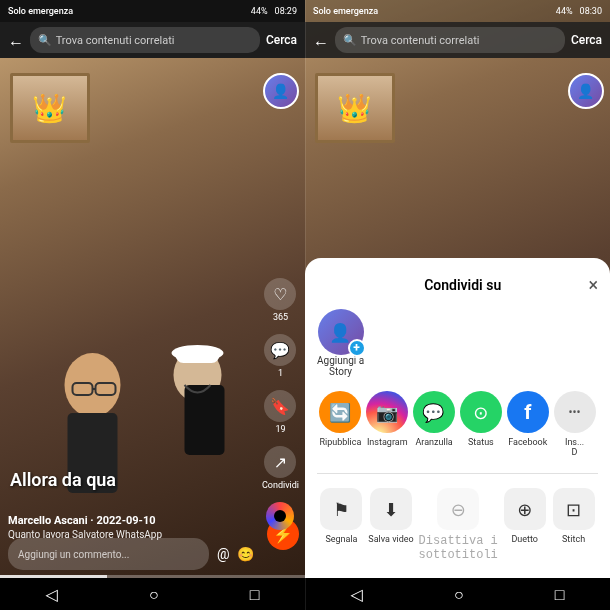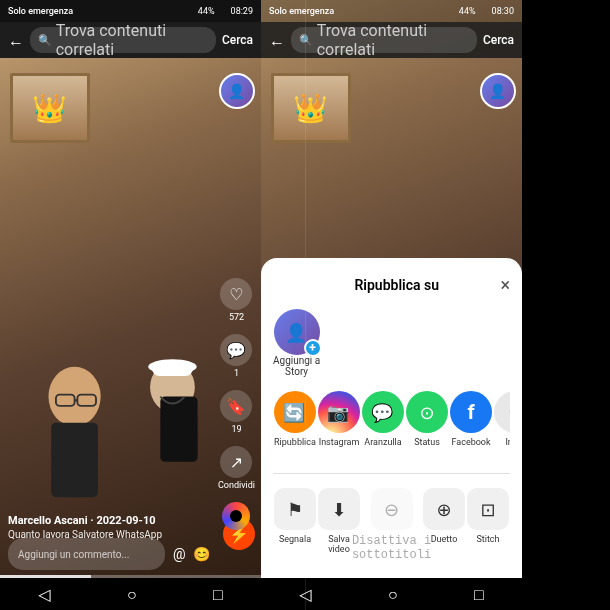--- a/index.html
+++ b/index.html
@@ -8,21 +8,21 @@
       height: 610px;
       overflow: hidden;
       font-family: -apple-system, 'Roboto', sans-serif;
       background: #000;
       display: flex;
       flex-direction: column;
     }
 
     .screen-container {
       display: flex;
-      width: 522px;
+      width: 610px;
       height: 610px;
       position: relative;
       align-items: center;
     }
 
     
     .left-panel {
       width: 305px;
       height: 610px;
       position: relative;
@@ -56,21 +56,21 @@
     .status-left {
       font-size: 9px;
       color: #fff;
       font-weight: 500;
     }
     .status-right {
       font-size: 9px;
       color: #fff;
       display: flex;
       align-items: center;
-      gap: 16px;
+      gap: 7px;
     }
 
     
     .search-bar {
       position: absolute;
       top: 22px;
       left: 0;
       right: 0;
       height: 36px;
       display: flex;
@@ -94,21 +94,21 @@
       align-items: center;
       padding: 0 8px;
       gap: 4px;
     }
     .search-icon {
       color: #aaa;
       font-size: 11px;
     }
     .search-placeholder {
       color: #ccc;
-      font-size: 16px;
+      font-size: 11px;
     }
     .cerca-btn {
       color: #fff;
       font-size: 12px;
       font-weight: 500;
     }
 
     
     .video-area {
       position: absolute;
@@ -562,20 +562,23 @@
 
           <ellipse cx="185" cy="80" rx="24" ry="27" fill="#d4b896"></ellipse>
 
           <ellipse cx="185" cy="58" rx="26" ry="8" fill="#ffffff"></ellipse>
           <rect x="163" y="52" width="44" height="16" rx="8" fill="#ffffff"></rect>
           <rect x="172" y="90" width="40" height="70" rx="5" fill="#111"></rect>
 
           <path d="M172 90 Q185 105 198 90" fill="none" stroke="#444" stroke-width="2"></path>
         </svg>
 
+        <div class="video-text-overlay">
+          <span class="caption-text">Allora da qua</span>
+        </div>
 
         <div class="user-info">
           <div class="username">Marcello Ascani · 2022-09-10</div>
           <div class="video-desc">Quanto lavora Salvatore WhatsApp</div>
         </div>
 
         <div class="comment-bar">
           <div class="comment-input">
             <span class="comment-placeholder">Aggiungi un commento...</span>
           </div>
@@ -584,21 +587,21 @@
         </div>
 
         <div class="progress-bar">
           <div class="progress-fill"></div>
         </div>
 
         <div class="action-buttons">
 
           <div class="action-item">
             <div class="action-icon-circle">♡</div>
-            <span class="action-count">572</span>
+            <span class="action-count">365</span>
           </div>
 
           <div class="action-item">
             <div class="action-icon-circle">💬</div>
             <span class="action-count">1</span>
           </div>
 
           <div class="action-item">
             <div class="action-icon-circle">🔖</div>
             <span class="action-count">19</span>
@@ -667,21 +670,21 @@
         <span class="search-placeholder">Trova contenuti correlati</span>
       </div>
       <span class="cerca-btn">Cerca</span>
     </div>
 
     <div class="share-modal-overlay">
       <div class="modal-sheet">
 
         <div class="modal-header">
           <div style="width:20px;"></div>
-          <span class="modal-title">Ripubblica su</span>
+          <span class="modal-title">Condividi su</span>
           <span class="modal-close">×</span>
         </div>
 
         <div style="display:flex;align-items:flex-start;margin-bottom:14px;">
           <div style="display:flex;flex-direction:column;align-items:center;">
             <div class="story-avatar">
               👤
               <div class="story-plus">+</div>
             </div>
             <span class="story-label">Aggiungi a<br>Story</span>

